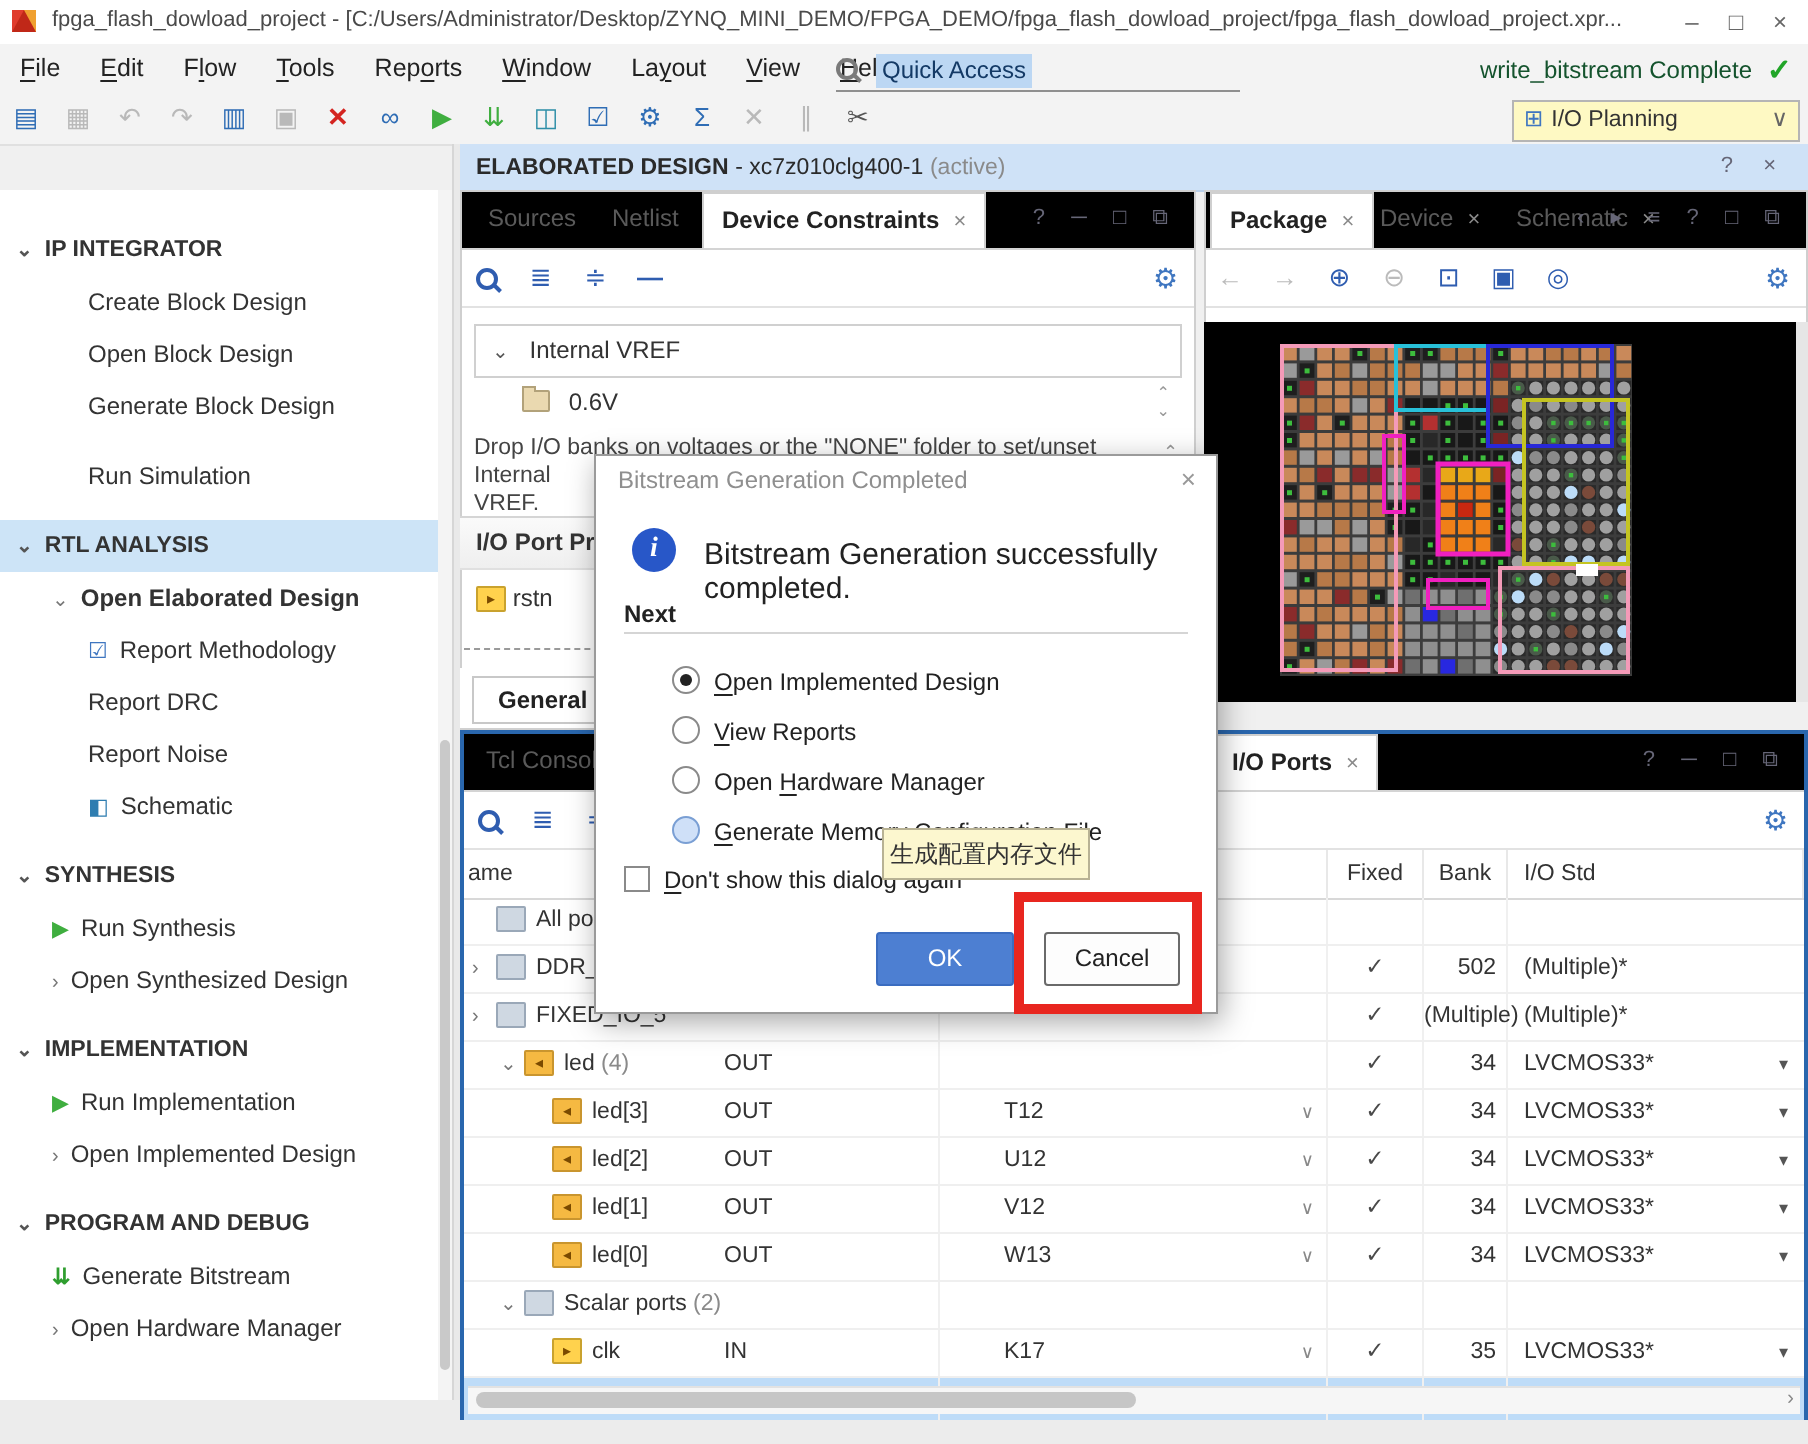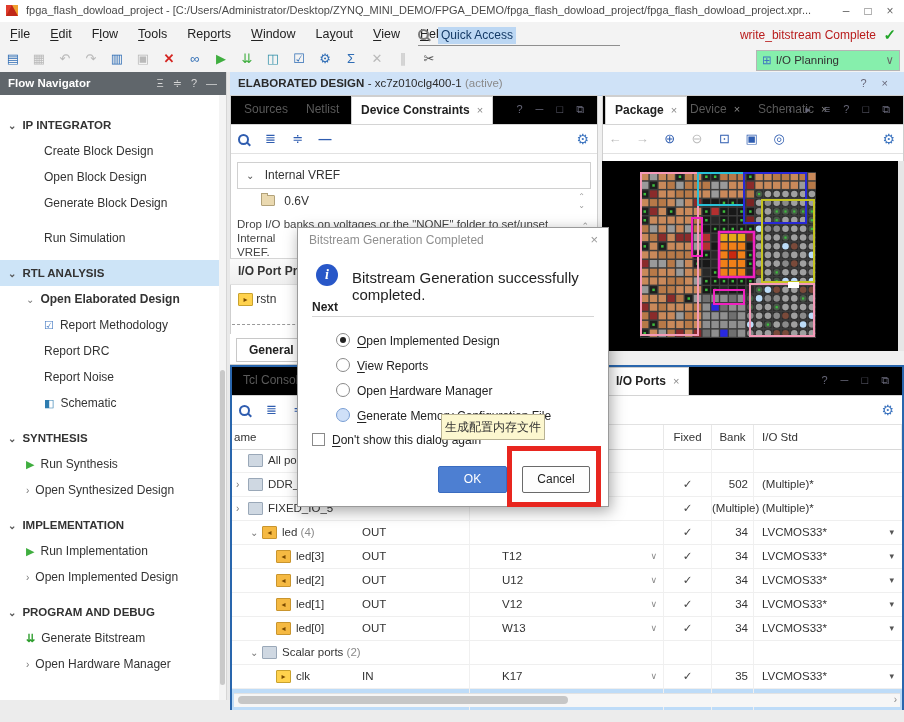--- a/index.html
+++ b/index.html
@@ -15,29 +15,29 @@
   .winbtn{top:2px;width:20px;height:18px;text-align:center;line-height:18px;color:#666;font-size:12px;}
 
   
   .menubar{left:0;top:22px;width:904px;height:26px;background:#f3f3f3;}
   .menu-item{display:inline-block;padding:5px 10px;font-size:12.5px;color:#222;cursor:default;}
   .qa-box{left:418px;top:27px;width:202px;height:18px;border-bottom:1px solid #8f8f8f;}
   .qa-text{position:absolute;left:20px;top:0px;background:#bcd7f3;color:#143a66;padding:0 3px;font-size:12px;line-height:17px;}
   .mag{display:inline-block;width:7px;height:7px;border:2px solid #7a7a7a;border-radius:50%;position:relative;vertical-align:middle;}
   .mag:after{content:'';position:absolute;width:5px;height:2px;background:#7a7a7a;transform:rotate(45deg);right:-4px;bottom:-2px;}
   .mag.blue{border-color:#2f5db0;}.mag.blue:after{background:#2f5db0;}
-  .wb-status{right:28px;top:28px;position:absolute;font-size:12px;color:#b91c1c;}
+  .wb-status{right:28px;top:28px;position:absolute;font-size:12px;color:#14532d;}
   .wb-check{right:8px;top:26px;position:absolute;color:#21a528;font-weight:bold;font-size:15px;}
 
   
   .toolbar{left:0;top:48px;width:904px;height:24px;background:#f3f3f3;border-bottom:1px solid #e0e0e0;}
   .tbi{display:inline-block;width:26px;height:22px;text-align:center;line-height:22px;font-size:13px;}
   .c-blue{color:#2f6db5;}.c-dis{color:#b9b9b9;}.c-red{color:#d42420;font-weight:bold;}
   .c-green{color:#3fae3f;}.c-teal{color:#2f8fa8;}.c-dark{color:#555;}
-  .layout-select{left:756px;top:50px;width:142px;height:19px;background:#86efac;border:1px solid #b5b5b5;font-size:11.5px;line-height:19px;}
+  .layout-select{left:756px;top:50px;width:142px;height:19px;background:#fef9c3;border:1px solid #b5b5b5;font-size:11.5px;line-height:19px;}
   .layout-select .gi{color:#3f76c0;margin:0 4px 0 5px;}
   .layout-select .chev{float:right;margin-right:5px;color:#666;}
 
   
   .fn-head{left:0;top:72px;width:226px;height:23px;background:#60666b;color:#fff;font-weight:bold;font-size:11.5px;line-height:23px;}
   .fn-head .t{margin-left:8px;}
   .fn-head .ic{float:right;margin-right:9px;font-weight:normal;color:#d8d8d8;font-size:11px;}
   .fn-body{left:0;top:95px;width:219px;height:605px;background:#fff;overflow:hidden;padding-top:8px;box-sizing:border-box;}
   .fn-scroll{left:219px;top:95px;width:7px;height:605px;background:#f4f4f4;}
   .fn-thumb{left:220px;top:370px;width:5px;height:315px;background:#c9c9c9;border-radius:3px;}
@@ -167,27 +167,20 @@
   </div>
   <span class="wb-status">write_bitstream Complete</span>
   <span class="wb-check">✓</span>
 
   <div class="abs toolbar"><span id="tb-icons"><span class="tbi c-blue">▤</span><span class="tbi c-dis">▦</span><span class="tbi c-dis">↶</span><span class="tbi c-dis">↷</span><span class="tbi c-blue">▥</span><span class="tbi c-dis">▣</span><span class="tbi c-red">✕</span><span class="tbi c-blue">∞</span><span class="tbi c-green">▶</span><span class="tbi c-green">⇊</span><span class="tbi c-teal">◫</span><span class="tbi c-blue">☑</span><span class="tbi c-blue">⚙</span><span class="tbi c-blue">Σ</span><span class="tbi c-dis">✕</span><span class="tbi c-dis">∥</span><span class="tbi c-dark">✂</span></span></div>
   <div class="abs layout-select">
     <span class="gi">⊞</span><span>I/O Planning</span>
     <span class="chev">∨</span>
   </div>
 
-  <div class="abs fn-head">
-    <span class="t">Flow Navigator</span>
-    <span class="ic">—</span>
-    <span class="ic">?</span>
-    <span class="ic">≑</span>
-    <span class="ic">Ξ</span>
-  </div>
   <div class="abs fn-body" id="fn-list">
       <div class="fn-section">
         <div class="fn-header"><span class="fn-chev">⌄</span><span>IP INTEGRATOR</span></div>
         <div class="fn-item ind2"><span class="fn-text">Create Block Design</span></div>
         <div class="fn-item ind2"><span class="fn-text">Open Block Design</span></div>
         <div class="fn-item ind2"><span class="fn-text">Generate Block Design</span></div>
       </div>
       <div class="fn-section">
         <div class="fn-item ind2"><span class="fn-text">Run Simulation</span></div>
       </div>

